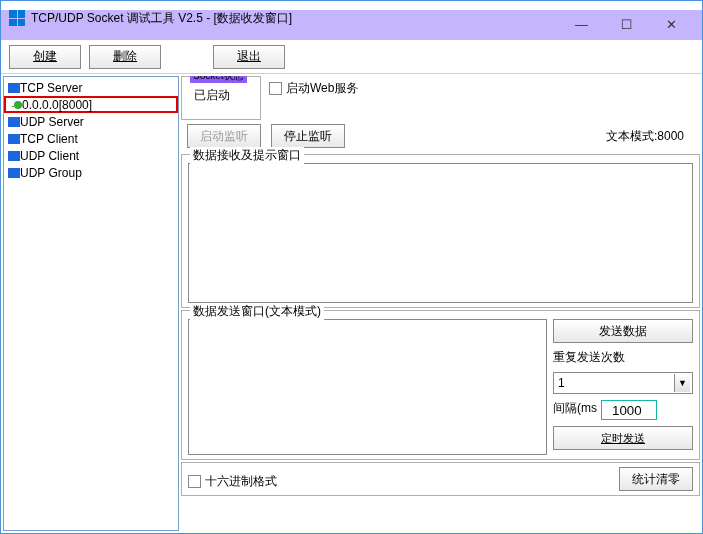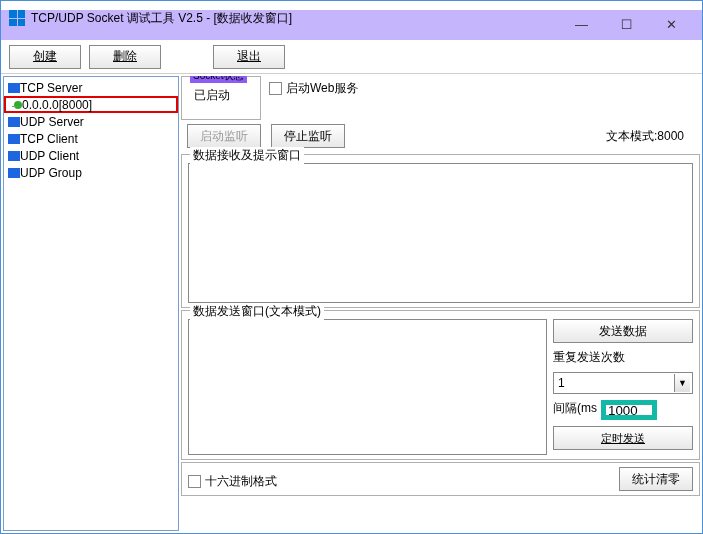--- a/index.html
+++ b/index.html
@@ -36,21 +36,21 @@
 .port-text { margin-left: auto; padding-right: 10px; }
 .group { border: 1px solid #b0b0b0; position: relative; padding: 8px 6px 4px; }
 .group > .legend { position: absolute; top: -8px; left: 8px; background: #fff; padding: 0 3px; }
 .recv-box { width: 100%; height: 140px; border: 1px solid #888; background: #fff; }
 .send-area { display: flex; gap: 6px; }
 .send-box { flex: 1; height: 136px; border: 1px solid #888; background: #fff; }
 .send-side { width: 140px; display: flex; flex-direction: column; gap: 6px; align-items: stretch; }
 .select { width: 100%; height: 22px; border: 1px solid #888; background: #fff; display: flex; align-items: center; justify-content: space-between; padding: 0 2px 0 4px; }
 .select .arrow { width: 16px; height: 18px; border-left: 1px solid #888; background: linear-gradient(#fff,#e0e0e0); display: flex; align-items: center; justify-content: center; font-size: 9px; }
 .interval-row { display: flex; gap: 4px; }
-.num-input { width: 56px; height: 20px; border: 5px solid #14b8a6; padding: 0 2px; background: #fff; }
+.num-input { width: 56px; height: 20px; border: 1px solid #14b8a6; padding: 0 10px; background: #fff; }
 .timer-row { display: flex; gap: 4px; }
 .timer-row .btn { flex: 1; padding: 0 4px; font-size: 11px; text-decoration: underline; }
 .bottom-row { display: flex; align-items: center; padding: 4px 6px; gap: 20px; border: 1px solid #b0b0b0; }
 .bottom-row .spacer { flex: 1; }
 </style>
 </head>
 <body>
 
 <div class="window">
 

